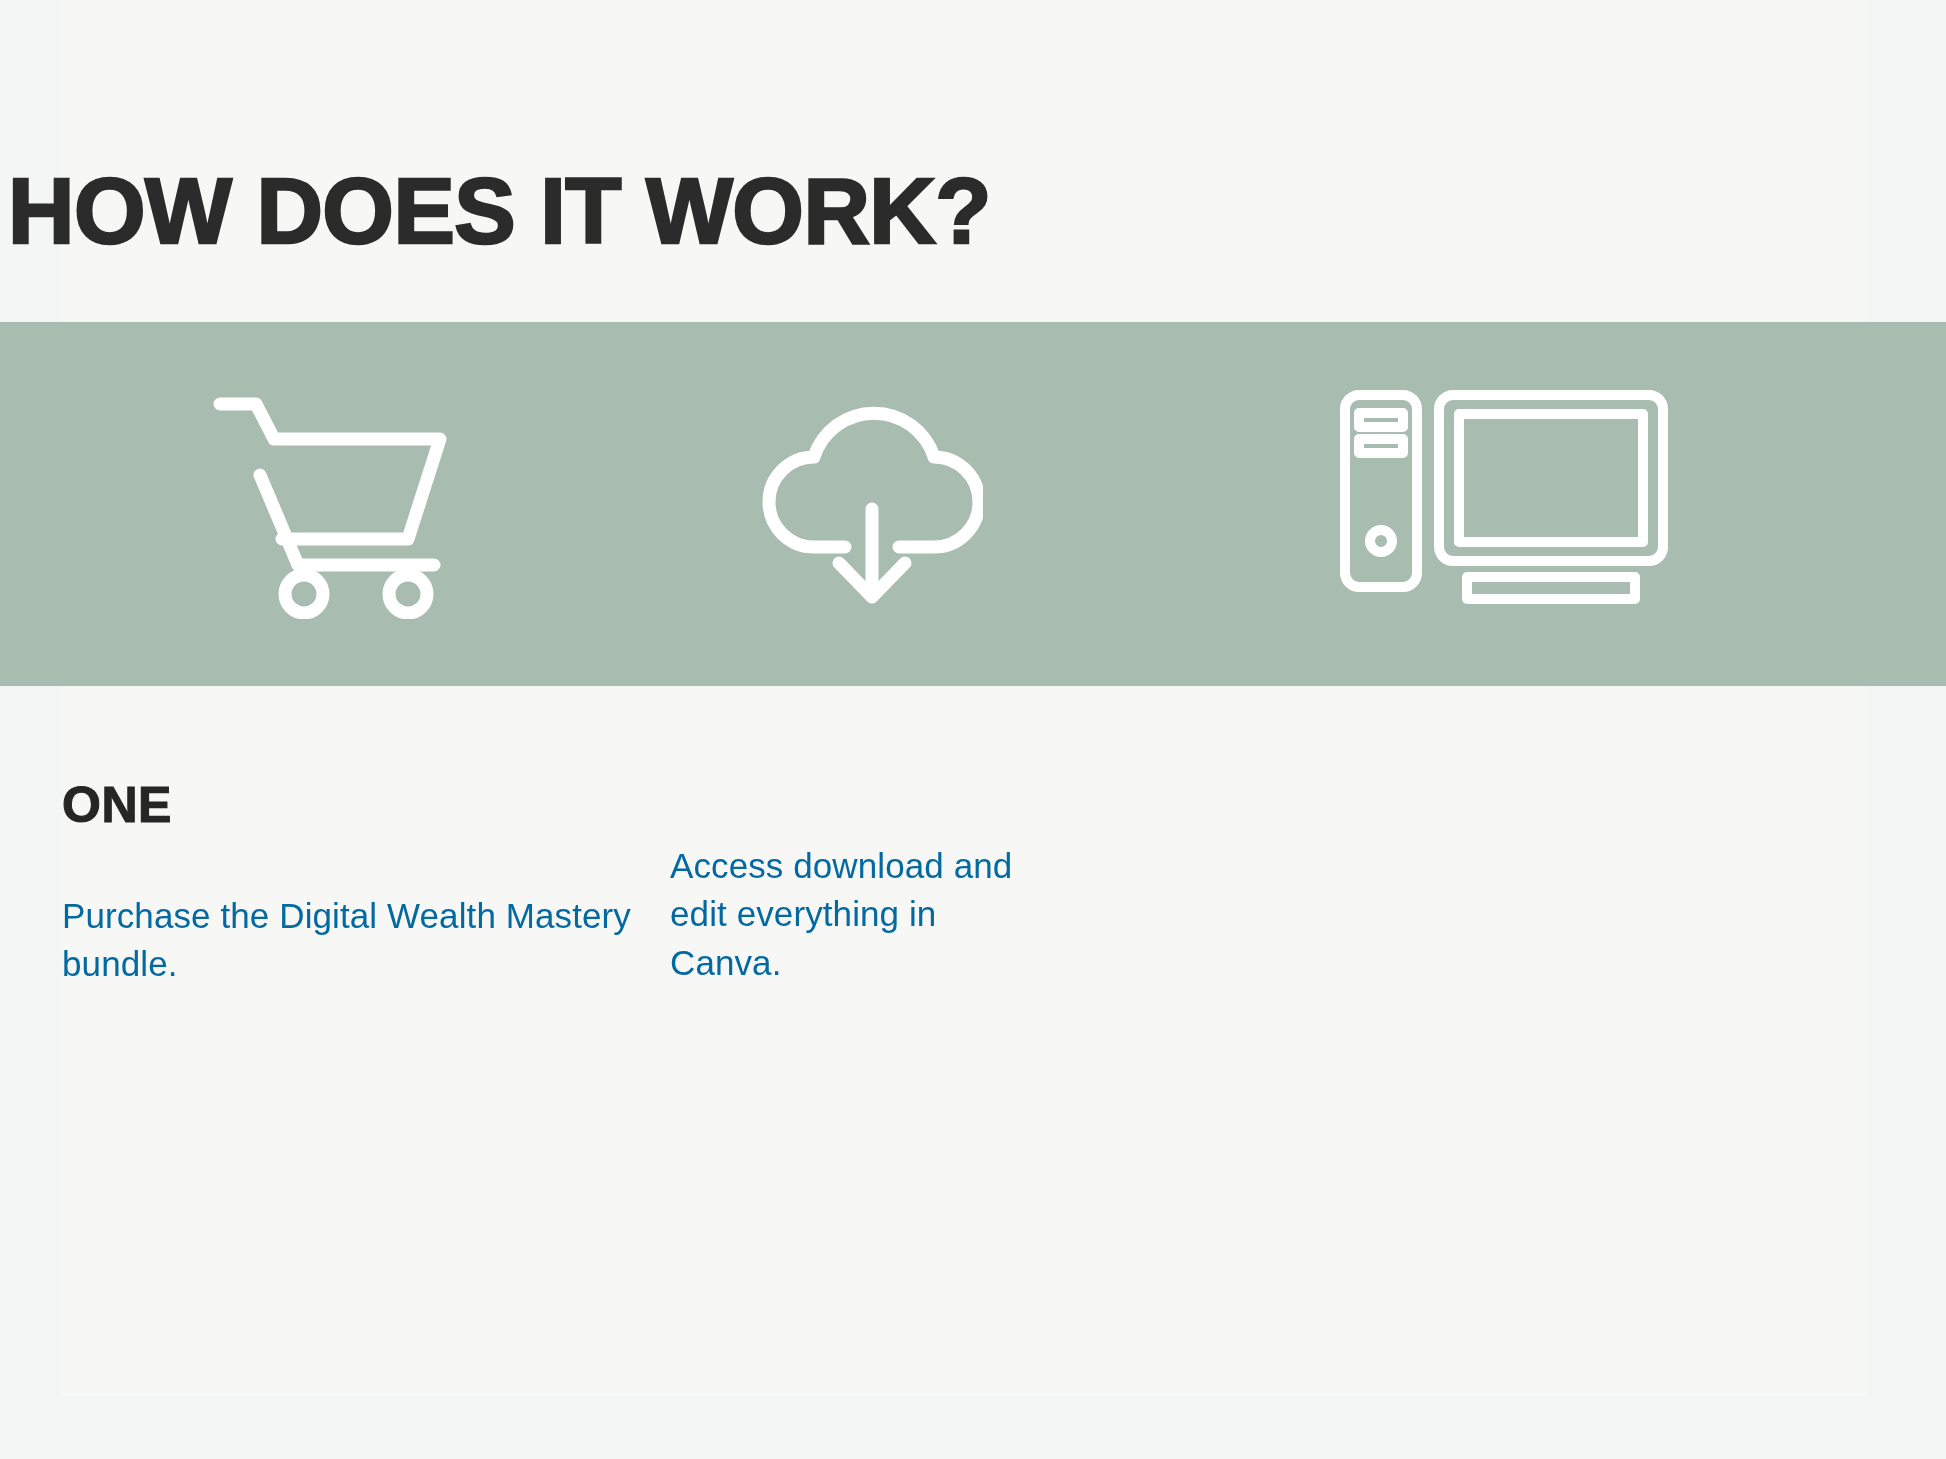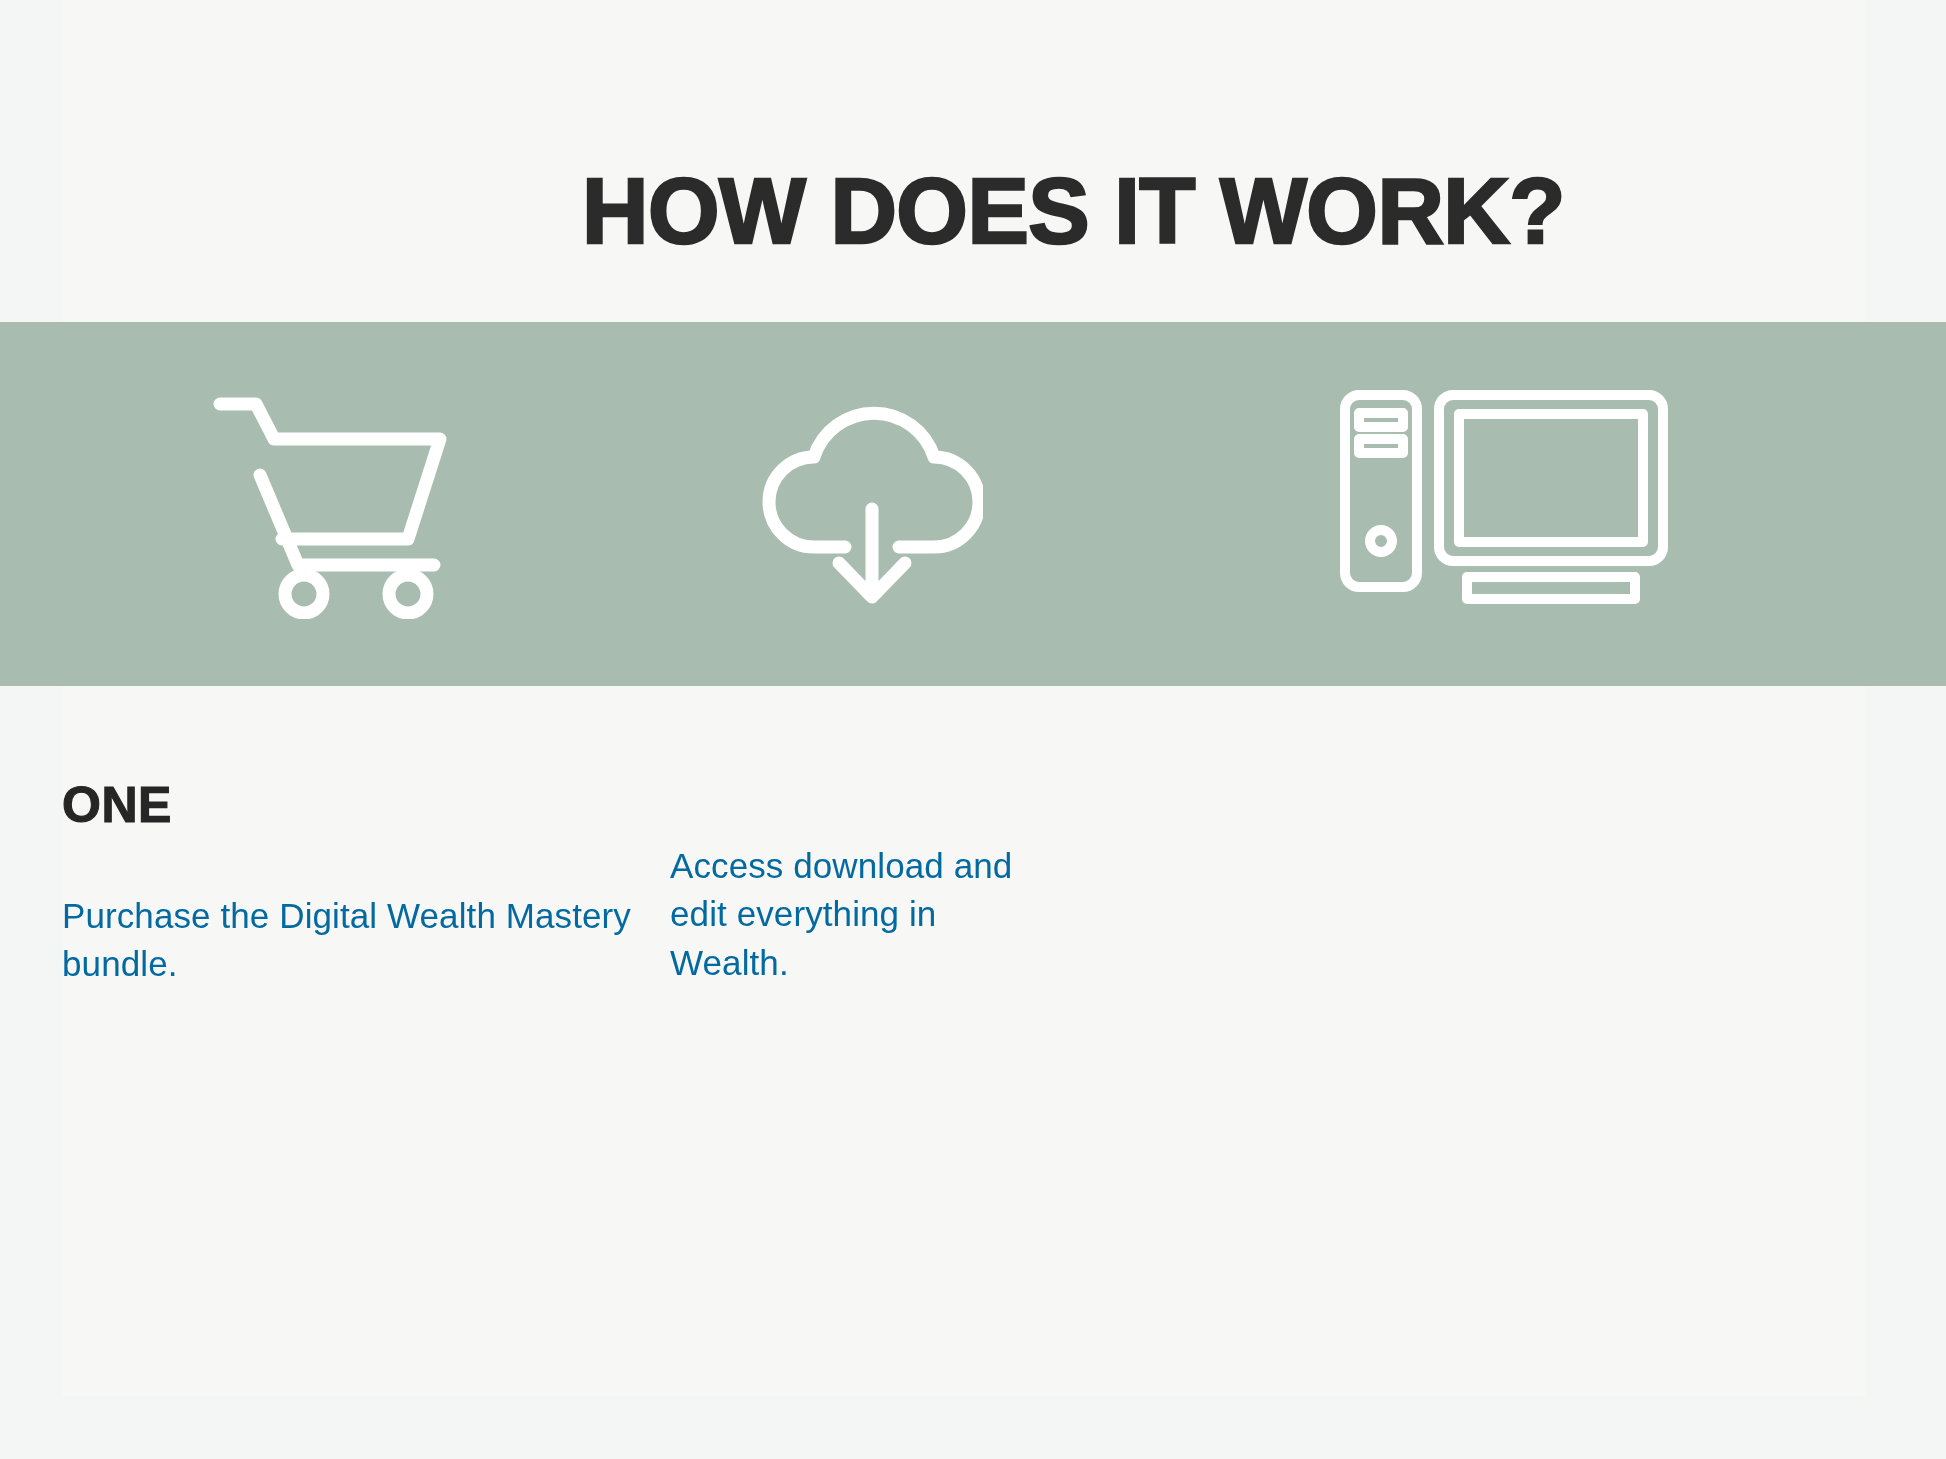--- a/index.html
+++ b/index.html
@@ -32,28 +32,29 @@
     width: 1946px;
     height: 1459px;
   }
 
   
   #page-title {
     position: absolute;
     left: 0;
     top: 103px;
     width: 1565px;
-    text-align: right;
+    text-align: left;
     font-size: 92px;
     line-height: 1.0;
     font-weight: 700;
     letter-spacing: -0.5px;
     color: #2b2b2b;
     -webkit-text-stroke: 2.6px #2b2b2b;
     white-space: nowrap;
+    padding-left: 8px;
   }
 
   
   #icon-band {
     position: absolute;
     left: 0;
     top: 322px;
     width: 1946px;
     height: 364px;
     background: #a8bcb0;
@@ -158,21 +159,21 @@
   </div>
 
   <div id="steps-row">
 
     <div class="step-col" id="step-col-1">
       <h2 class="step-heading">ONE</h2>
       <p class="step-body">Purchase the Digital Wealth Mastery bundle.</p>
     </div>
 
     <div class="step-col" id="step-col-2">
-      <p class="step-body">Access download and edit everything in Wealth.</p>
+      <p class="step-body">Access download and edit everything in Canva.</p>
     </div>
 
     <div class="step-col" id="step-col-3">
     </div>
 
   </div>
 
 </div>
 
 </body></html>

